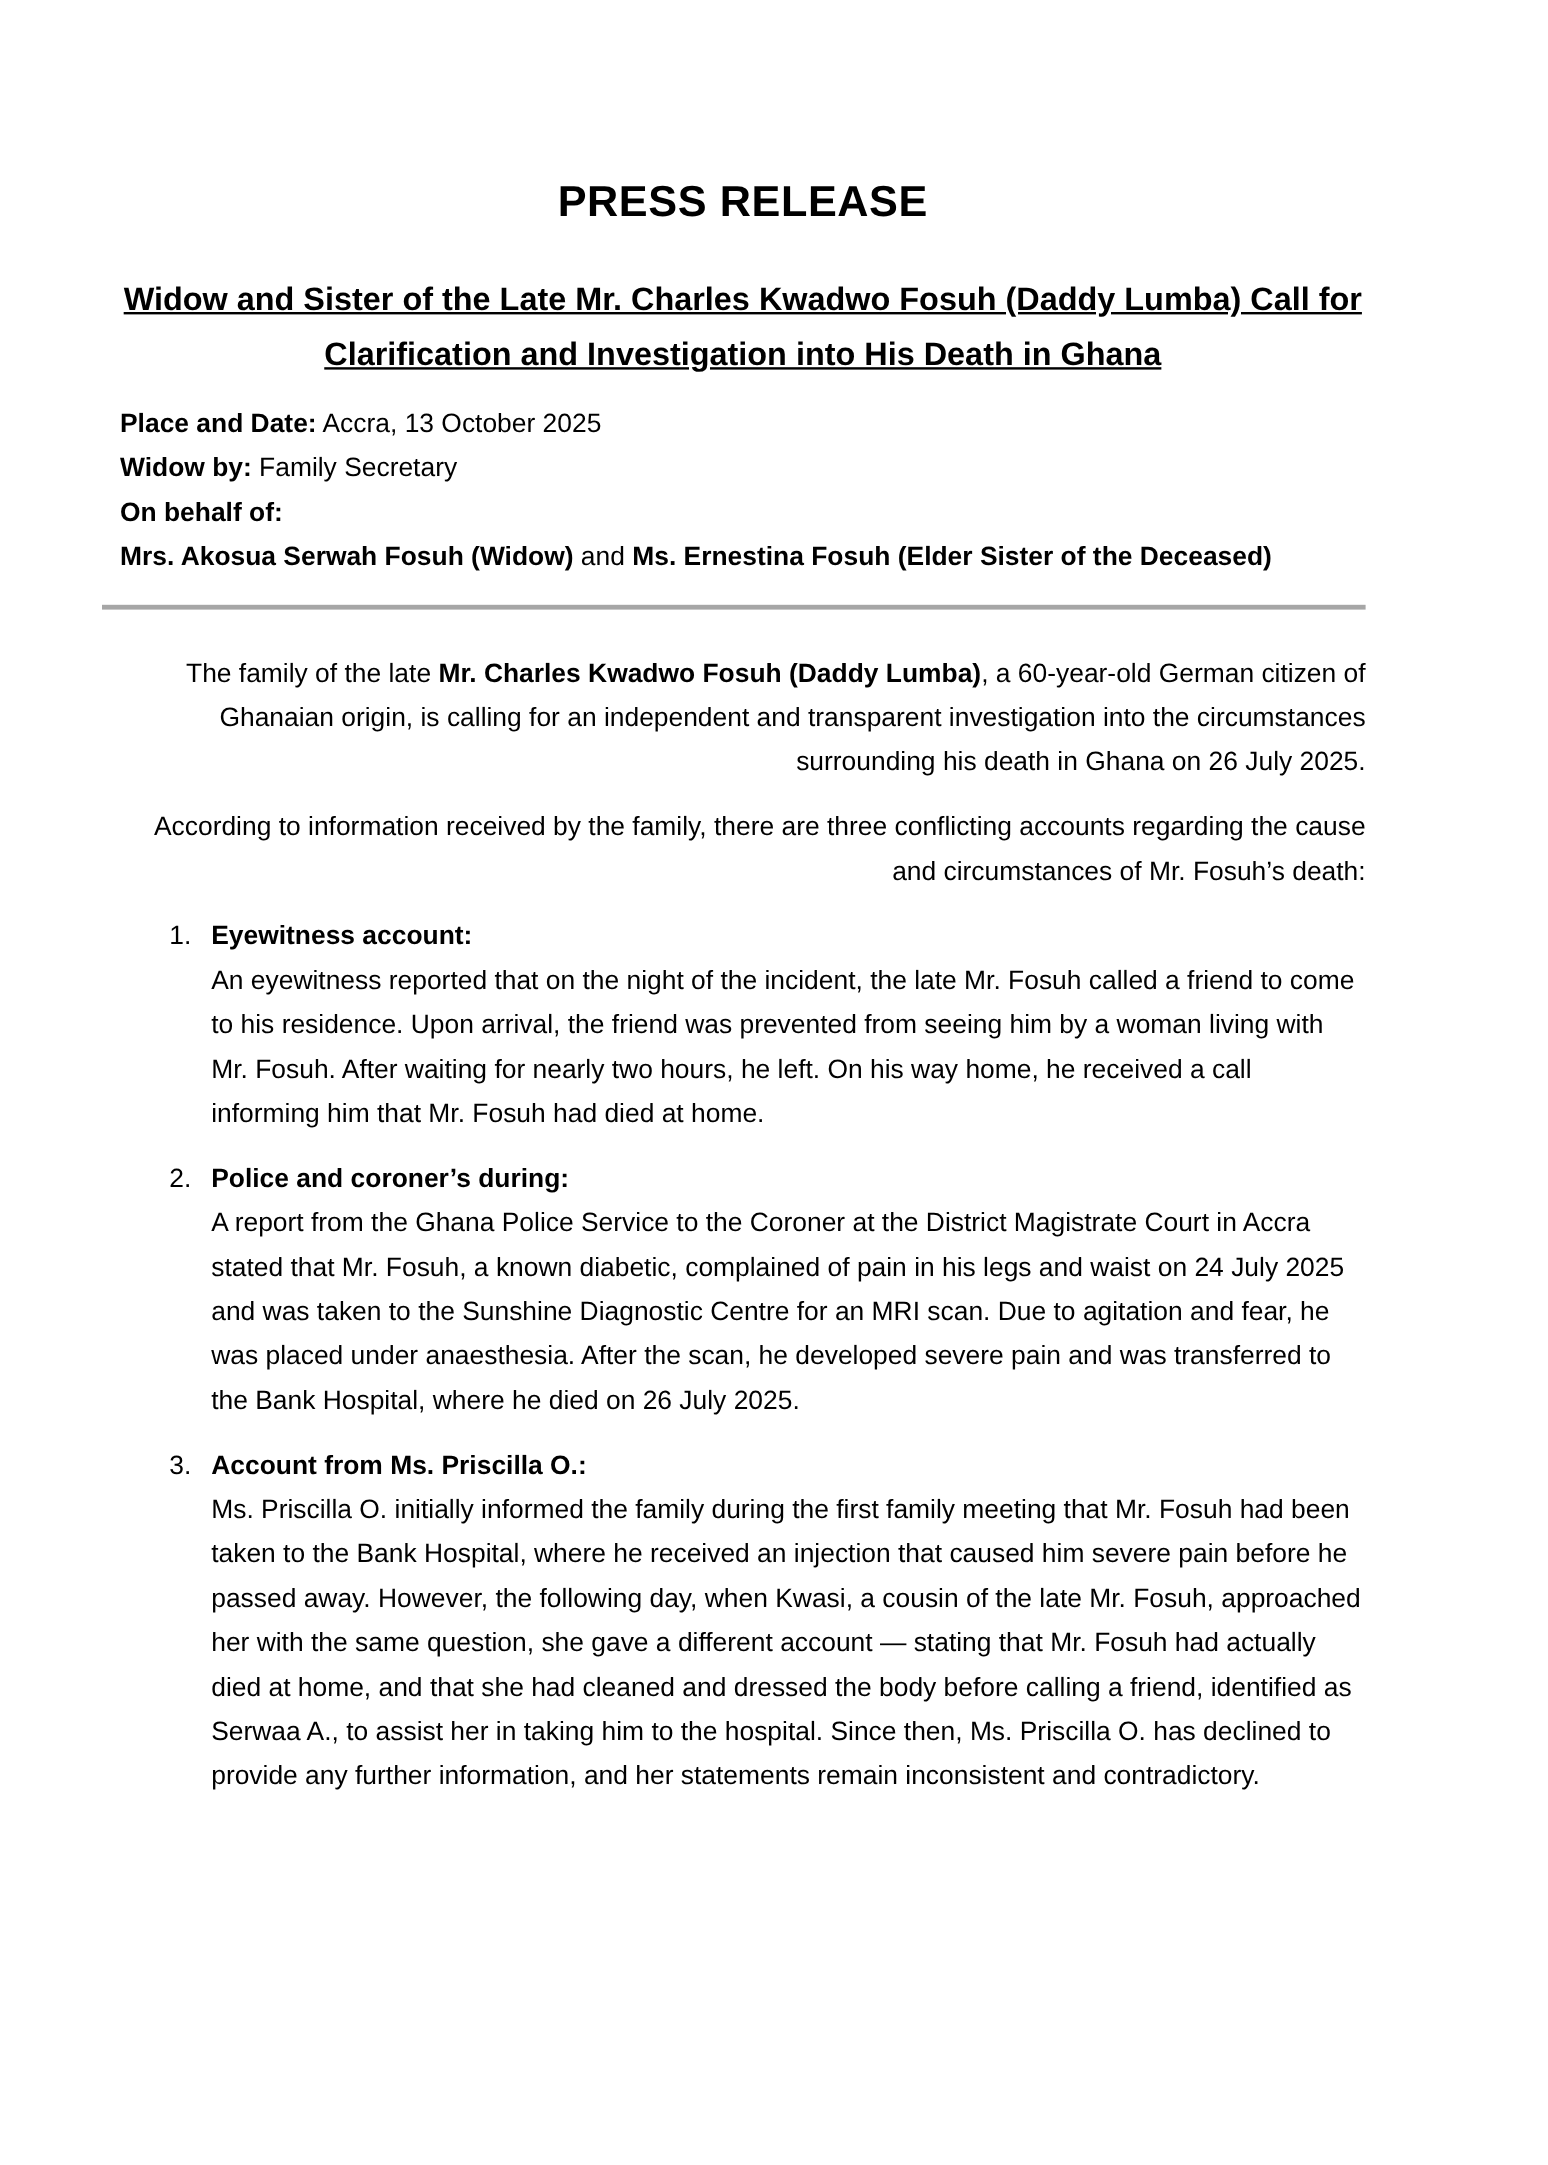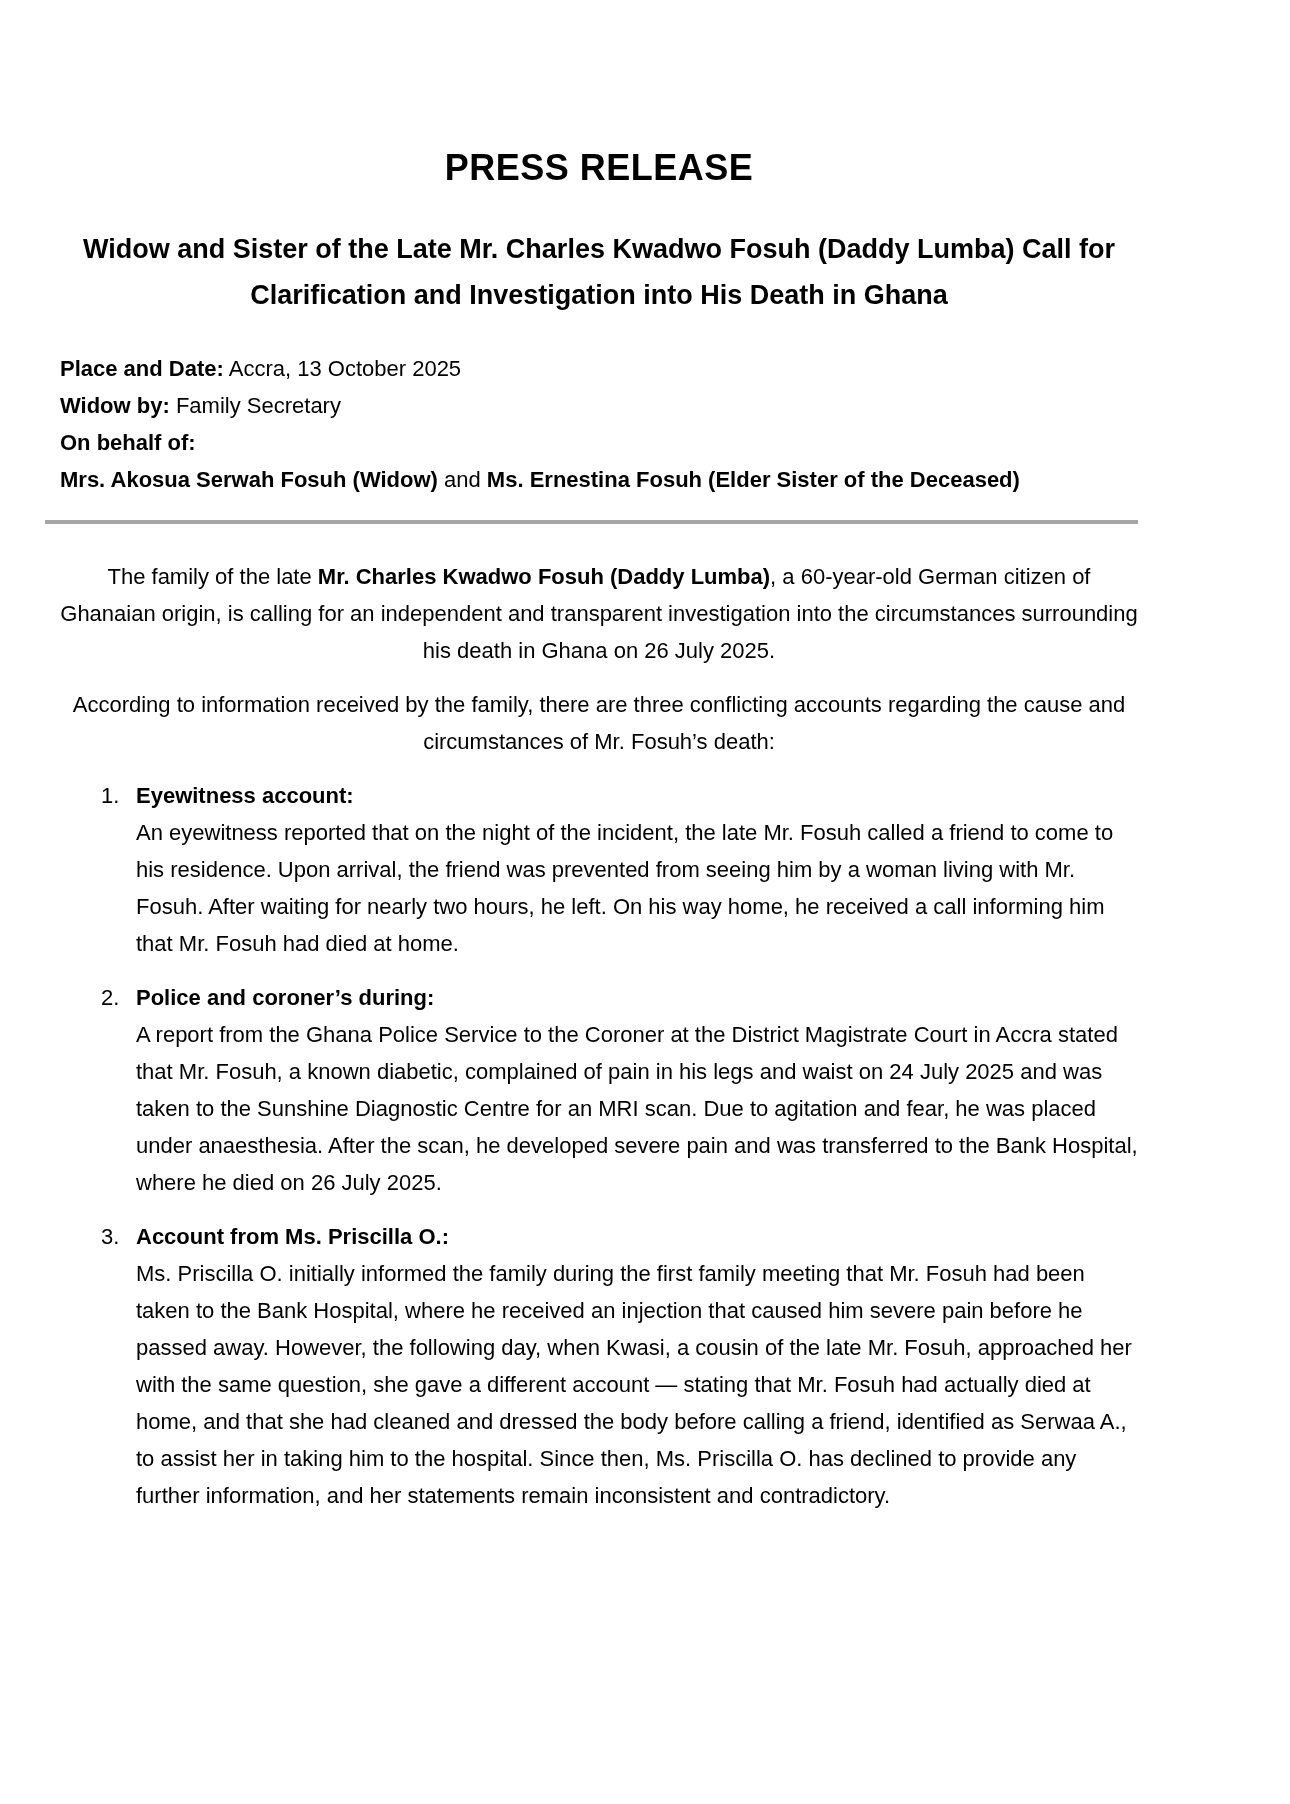--- a/index.html
+++ b/index.html
@@ -7,54 +7,55 @@
     width: 1290px;
     height: 1804px;
     background: #ffffff;
     overflow: hidden;
     font-family: "Liberation Sans", "DejaVu Sans", sans-serif;
     color: #000000;
   }
   .page {
     width: 1290px;
     height: 1804px;
-    padding: 146px 152px 0 60px;
+    padding: 146px 152px 0 100px;
   }
   .doc-title {
     font-size: 36px;
     font-weight: bold;
     text-align: center;
     line-height: 44px;
     margin-bottom: 36px;
     letter-spacing: 0.5px;
   }
   .doc-subtitle {
     font-size: 27px;
     font-weight: bold;
     text-align: center;
     line-height: 46px;
-    margin-bottom: 32px;
+    margin-bottom: 16px;
+    text-decoration: underline;
   }
   .meta-block {
     font-size: 22px;
     line-height: 37px;
     margin-bottom: 22px;
   }
   .meta-line .lbl { font-weight: bold; text-align: center; }
   .divider {
     height: 4px;
     background: #a6a6a6;
     border: none;
     margin: 22px 0 34px -15px;
   }
   .para {
     font-size: 22px;
     line-height: 37px;
     margin-bottom: 17px;
-    text-align: center;
+    text-align: right;
   }
   .para .b { font-weight: bold; }
   .accounts-list {
     margin-top: 0;
   }
   .account-item {
     position: relative;
     padding-left: 76px;
     font-size: 22px;
     line-height: 37px;

